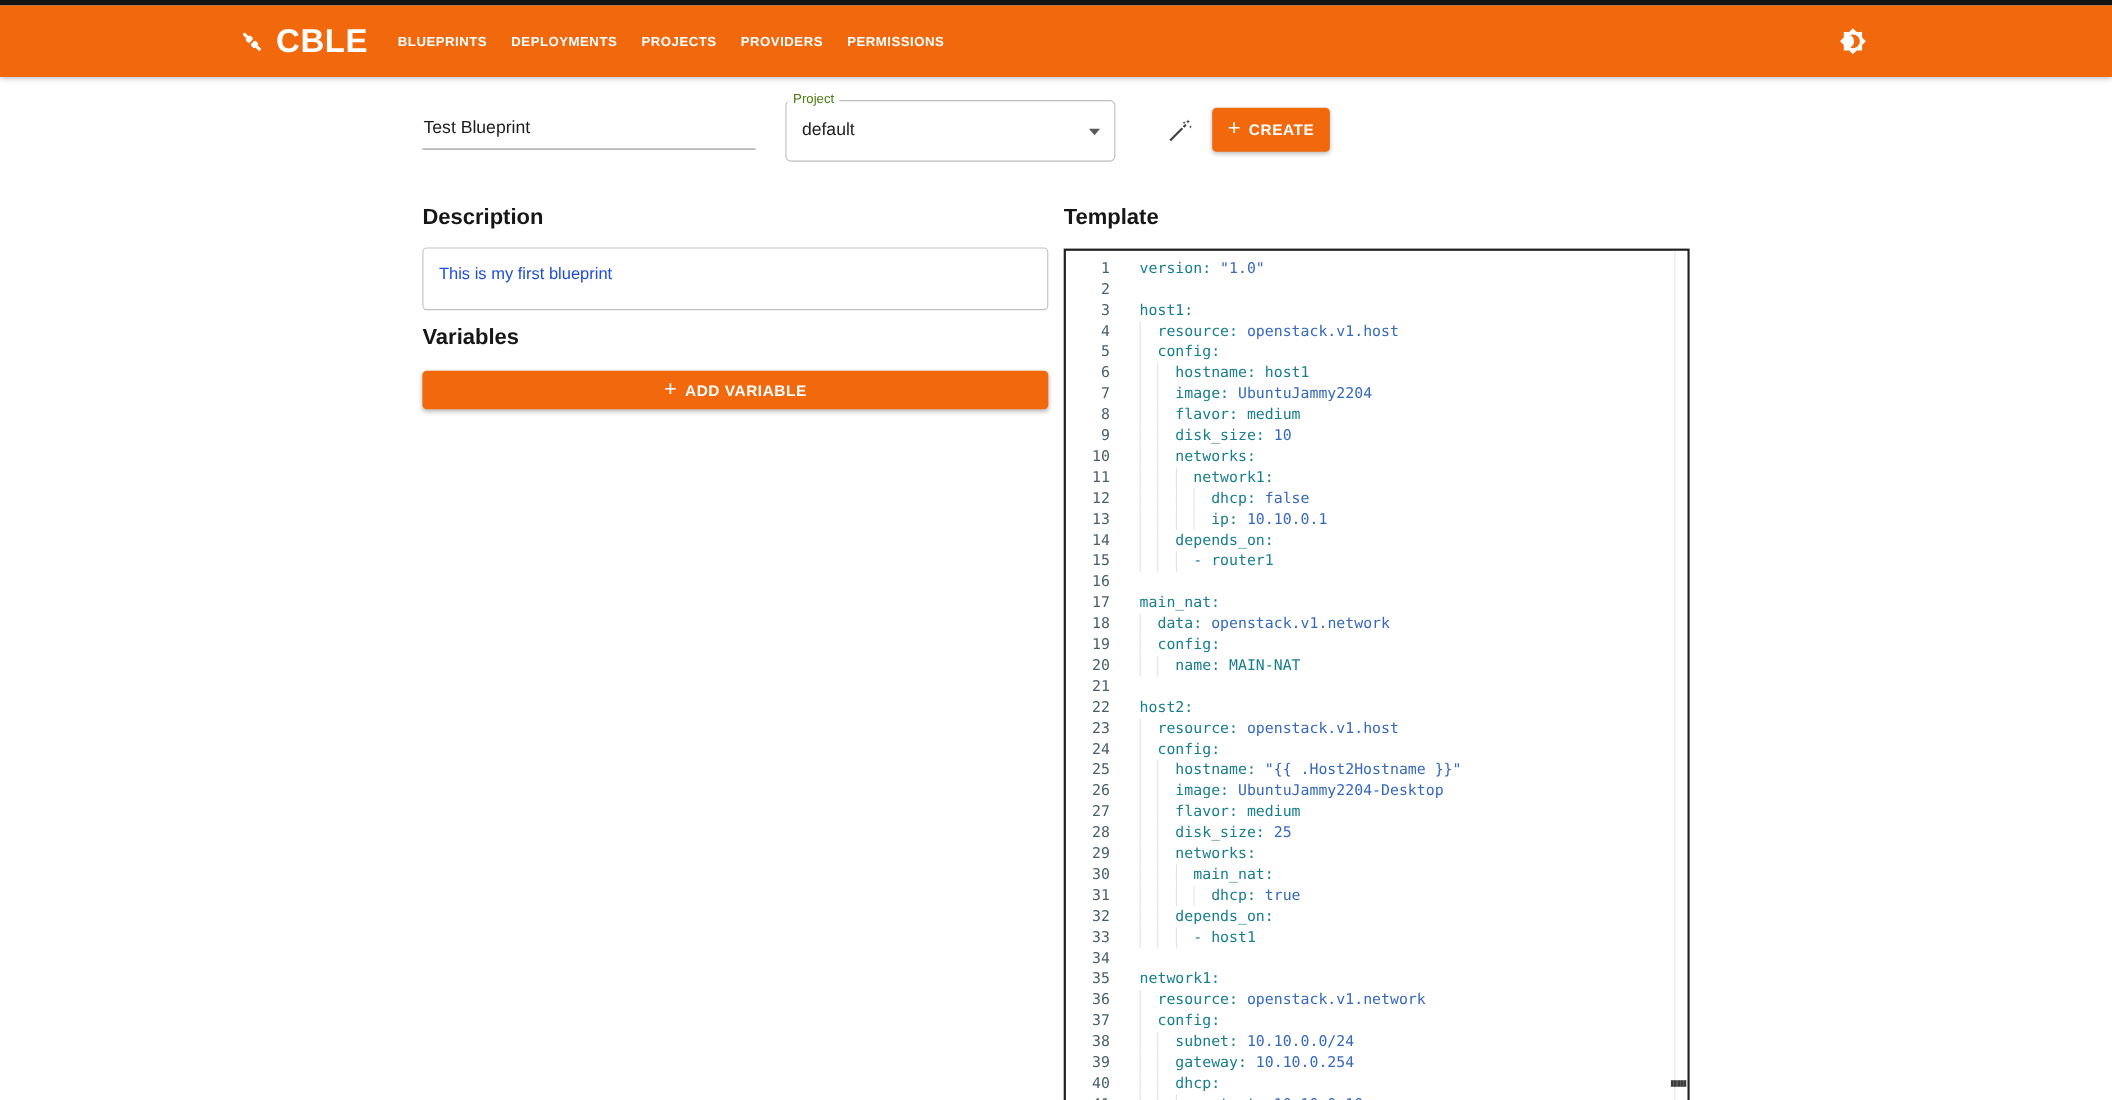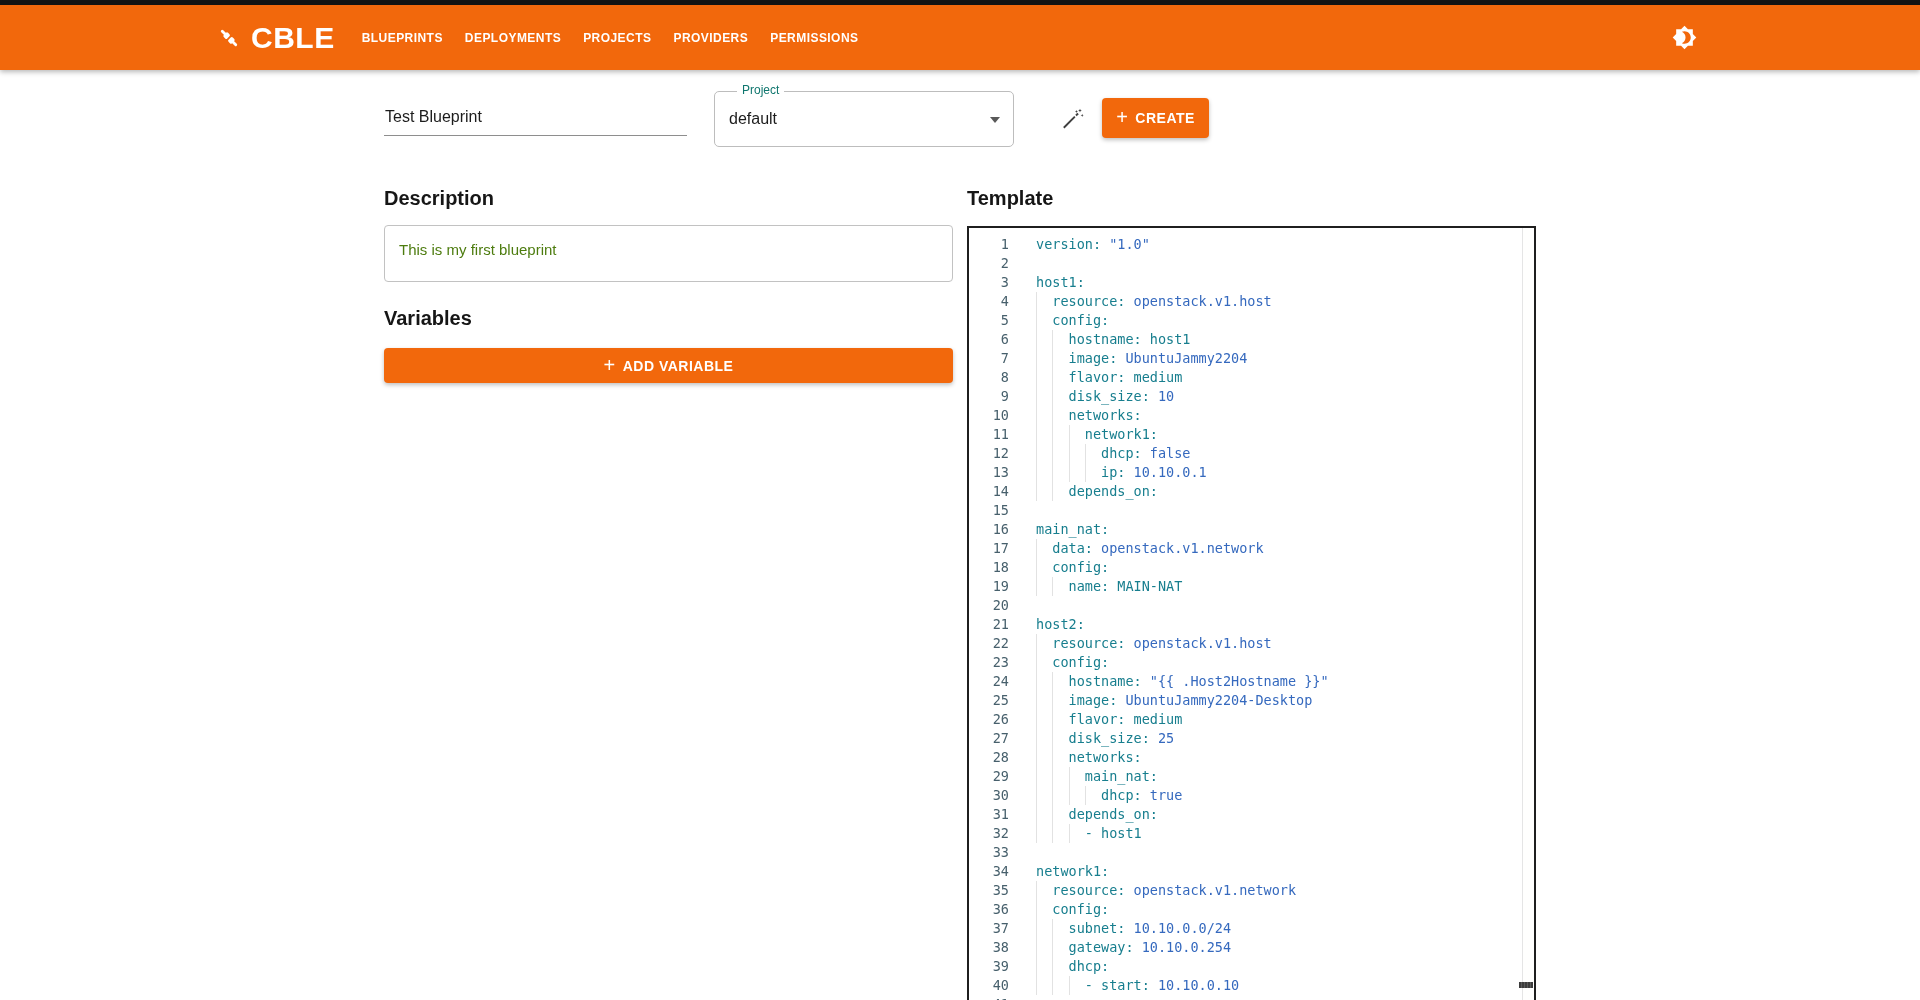--- a/index.html
+++ b/index.html
@@ -28,44 +28,44 @@
   .toolbar { display:flex; align-items:flex-start; height:57px; }
 
   .name-input { width:303px; margin-top:14px; border:none; border-bottom:1px solid #8e8e8e;
                 font-size:16px; color:#1c1c1c; padding:4px 0 9px 1px; outline:none;
                 font-family:"Liberation Sans", sans-serif; background:transparent; }
 
   .select-box { position:relative; height:56px; border:1px solid #bdbdbd; border-radius:5px;
                 background:#fff; cursor:pointer; }
   .select-box.project { width:300px; margin-left:27px; margin-top:1px; }
   .select-box.provider { width:293px; margin-left:37px; margin-top:1px; }
-  .select-label { position:absolute; top:-9px; left:22px; background:#fff; padding:0 5px;
-                  font-size:12px; color:#0f766e; }
+  .select-label { position:absolute; top:-9px; left:1px; background:#fff; padding:0 5px;
+                  font-size:12px; color:#4d7c0f; }
   .select-value { line-height:54px; padding-left:14px; font-size:16px; color:#1c1c1c;
                   white-space:nowrap; overflow:hidden; }
   .select-arrow { position:absolute; right:13px; top:25px; width:0; height:0;
                   border-left:5.5px solid transparent; border-right:5.5px solid transparent;
                   border-top:6px solid #595959; }
 
   .wand-btn { margin-left:38px; margin-top:8px; }
   .btn { display:flex; align-items:center; justify-content:center; gap:7px;
          background:#F2680C; color:#fff; border:none; border-radius:4px; cursor:pointer;
          font-family:"Liberation Sans", sans-serif; font-size:14px; font-weight:600;
          letter-spacing:.5px; box-shadow:0 2px 4px rgba(0,0,0,.25); }
   .create-btn { width:107px; height:40px; margin-left:10px; margin-top:8px; }
   .btn-plus { font-size:20px; font-weight:400; line-height:1; margin-top:-2px; }
 
   .columns { display:flex; gap:14px; margin-top:39px; }
   .col { width:569px; }
   .section-heading { font-size:20px; font-weight:700; color:#161616; line-height:24px; }
   .desc-box { width:569px; height:57px; margin-top:15px; border:1px solid #c2c2c2;
-              border-radius:4px; padding:15px 14px; font-size:15px; color:#4d7c0f;
+              border-radius:4px; padding:15px 14px; font-size:15px; color:#1d4ed8;
               font-family:"Liberation Sans", sans-serif; resize:none; overflow:hidden;
               outline:none; display:block; }
-  .vars-heading { margin-top:24px; }
+  .vars-heading { margin-top:13px; }
   .add-var-btn { width:100%; height:35px; margin-top:18px; }
 
   
   .editor { width:569px; height:776px; margin-top:4px; border:2px solid #1f1f1f;
             background:#fff; display:flex; overflow:hidden; position:relative;
             font-family:"DejaVu Sans Mono", monospace; font-size:13.5px; }
   .gutter { width:47px; padding-top:7px; flex:none; }
   .ln { height:19px; line-height:19px; text-align:right; padding-right:7px;
         color:#47606c; }
   .code-area { flex:1; padding-top:7px; padding-left:20px; position:relative; }
@@ -209,20 +209,21 @@
             <div class="cl"><span class="guide" style="left: calc(0ch);"></span><span class="ct">  <span class="a">config:</span></span></div>
             <div class="cl"><span class="guide" style="left: calc(0ch);"></span><span class="guide" style="left: calc(2ch);"></span><span class="ct">    <span class="a">hostname: host1</span></span></div>
             <div class="cl"><span class="guide" style="left: calc(0ch);"></span><span class="guide" style="left: calc(2ch);"></span><span class="ct">    <span class="a">image: </span><span class="b">UbuntuJammy2204</span></span></div>
             <div class="cl"><span class="guide" style="left: calc(0ch);"></span><span class="guide" style="left: calc(2ch);"></span><span class="ct">    <span class="a">flavor: medium</span></span></div>
             <div class="cl"><span class="guide" style="left: calc(0ch);"></span><span class="guide" style="left: calc(2ch);"></span><span class="ct">    <span class="a">disk_size: </span><span class="b">10</span></span></div>
             <div class="cl"><span class="guide" style="left: calc(0ch);"></span><span class="guide" style="left: calc(2ch);"></span><span class="ct">    <span class="a">networks:</span></span></div>
             <div class="cl"><span class="guide" style="left: calc(0ch);"></span><span class="guide" style="left: calc(2ch);"></span><span class="guide" style="left: calc(4ch);"></span><span class="ct">      <span class="a">network1:</span></span></div>
             <div class="cl"><span class="guide" style="left: calc(0ch);"></span><span class="guide" style="left: calc(2ch);"></span><span class="guide" style="left: calc(4ch);"></span><span class="guide" style="left: calc(6ch);"></span><span class="ct">        <span class="a">dhcp: </span><span class="b">false</span></span></div>
             <div class="cl"><span class="guide" style="left: calc(0ch);"></span><span class="guide" style="left: calc(2ch);"></span><span class="guide" style="left: calc(4ch);"></span><span class="guide" style="left: calc(6ch);"></span><span class="ct">        <span class="a">ip: </span><span class="b">10.10.0.1</span></span></div>
             <div class="cl"><span class="guide" style="left: calc(0ch);"></span><span class="guide" style="left: calc(2ch);"></span><span class="ct">    <span class="a">depends_on:</span></span></div>
+            <div class="cl"><span class="guide" style="left: calc(0ch);"></span><span class="guide" style="left: calc(2ch);"></span><span class="guide" style="left: calc(4ch);"></span><span class="ct">      <span class="a">- router1</span></span></div>
             <div class="cl"><span class="ct"></span></div>
             <div class="cl"><span class="ct"><span class="a">main_nat:</span></span></div>
             <div class="cl"><span class="guide" style="left: calc(0ch);"></span><span class="ct">  <span class="a">data: </span><span class="b">openstack.v1.network</span></span></div>
             <div class="cl"><span class="guide" style="left: calc(0ch);"></span><span class="ct">  <span class="a">config:</span></span></div>
             <div class="cl"><span class="guide" style="left: calc(0ch);"></span><span class="guide" style="left: calc(2ch);"></span><span class="ct">    <span class="a">name: MAIN-NAT</span></span></div>
             <div class="cl"><span class="ct"></span></div>
             <div class="cl"><span class="ct"><span class="a">host2:</span></span></div>
             <div class="cl"><span class="guide" style="left: calc(0ch);"></span><span class="ct">  <span class="a">resource: </span><span class="b">openstack.v1.host</span></span></div>
             <div class="cl"><span class="guide" style="left: calc(0ch);"></span><span class="ct">  <span class="a">config:</span></span></div>
             <div class="cl"><span class="guide" style="left: calc(0ch);"></span><span class="guide" style="left: calc(2ch);"></span><span class="ct">    <span class="a">hostname: </span><span class="b">"{{ .Host2Hostname }}"</span></span></div>

